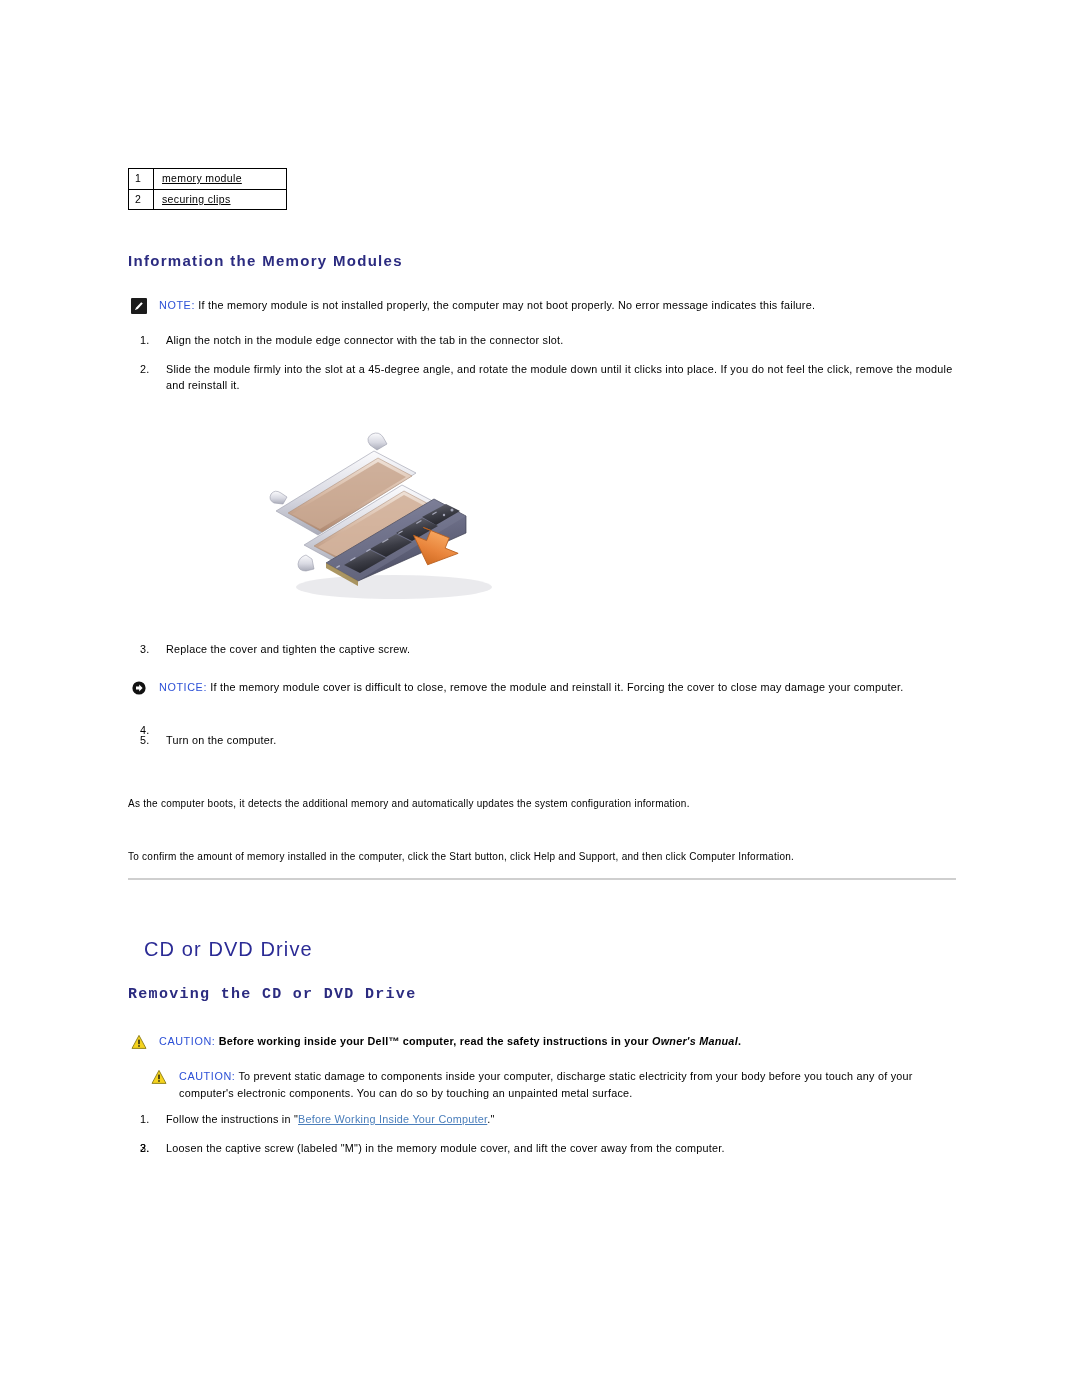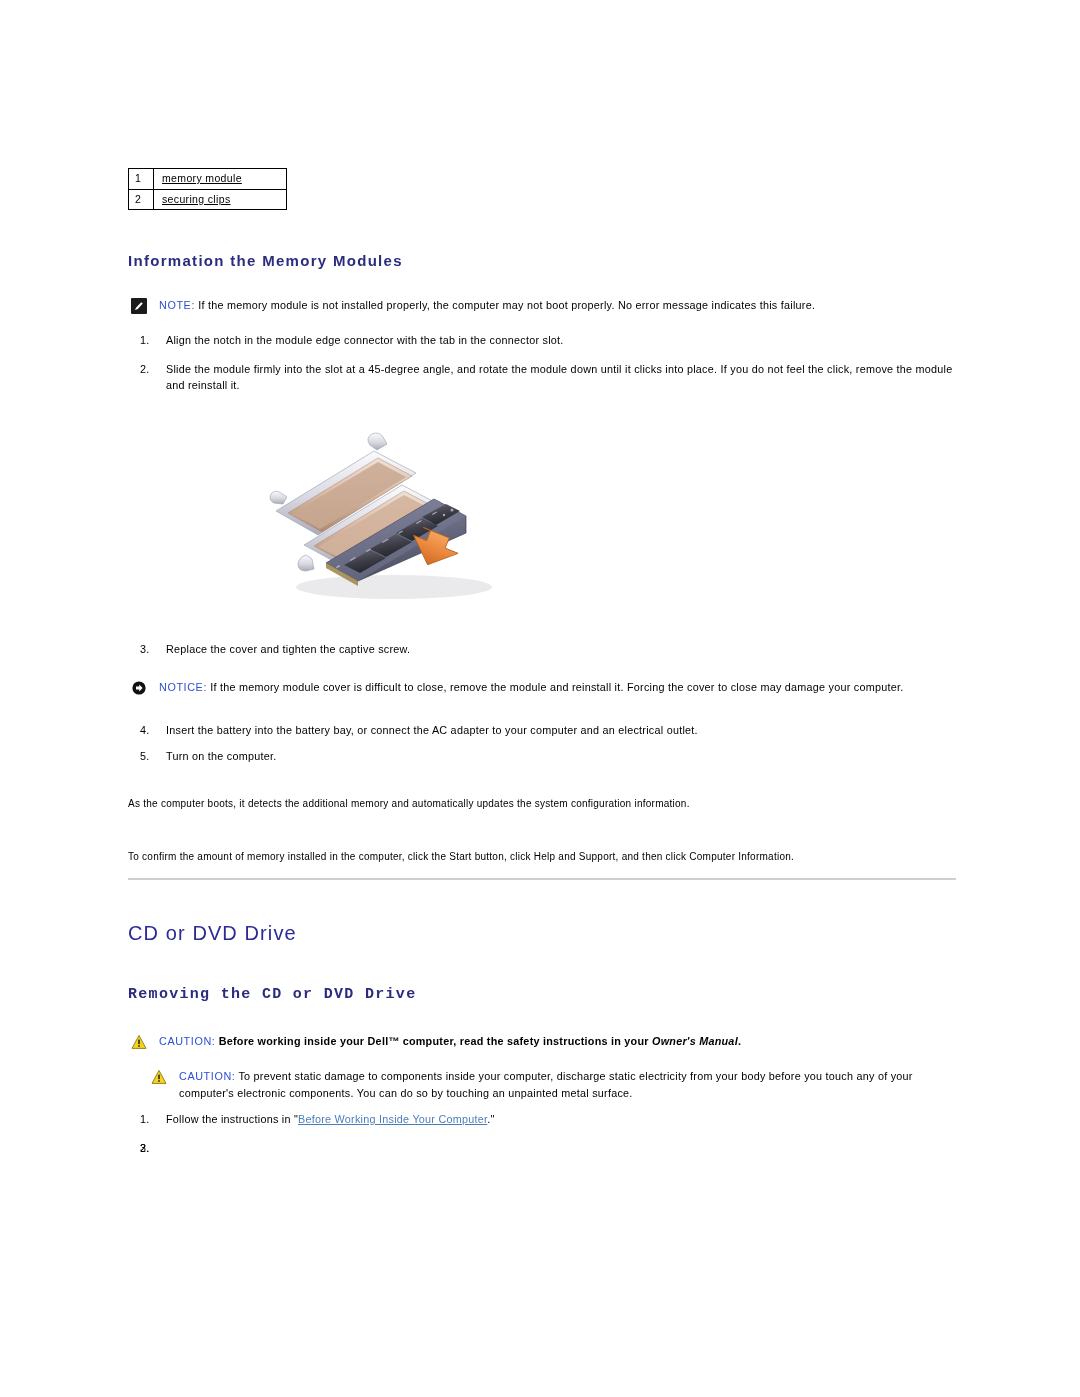--- a/index.html
+++ b/index.html
@@ -58,21 +58,21 @@
     position: absolute;
     margin: 0;
     font-size: 15px;
     font-weight: bold;
     color: #2B2B80;
     letter-spacing: 1.3px;
     white-space: nowrap;
   }
   h2.h-main {
     position: absolute;
-    margin: 0;
+    margin: 16px;
     font-size: 20px;
     font-weight: normal;
     color: #2B2B95;
     letter-spacing: 1.1px;
     white-space: nowrap;
   }
 
   #heading-installing { top: 252px; left: 0; }
   #heading-cddvd      { top: 922px; left: 0; }
   #heading-removing   { top: 986px; left: 0; font-family: Liberation Mono, monospace; }
@@ -344,21 +344,20 @@
         <circle cx="8" cy="8" r="6.6" fill="#111111"></circle>
         <path d="M5 6.6 H8.2 V4.6 L11.6 8 L8.2 11.4 V9.4 H5 Z" fill="#ffffff"></path>
       </svg>
     </span>
     <span class="body"><span class="kw">NOTICE:</span><span class="rest"> If the memory module cover is difficult to close, remove the module and reinstall it. Forcing the cover to close may damage your computer.</span></span>
   </div>
 
   <ol class="steps" id="steps-mid2">
     <li>
       <span class="n">4.</span>
-      <span>Insert the battery into the battery bay, or connect the AC adapter to your computer and an electrical outlet.</span>
     </li>
     <li>
       <span class="n">5.</span>
       <span>Turn on the computer.</span>
     </li>
   </ol>
 
   <p class="para" id="para-boots">As the computer boots, it detects the additional memory and automatically updates the system configuration information.</p>
   <p class="para" id="para-confirm">To confirm the amount of memory installed in the computer, click the Start button, click Help and Support, and then click Computer Information.</p>
 
@@ -393,16 +392,17 @@
   <ol class="steps" id="steps-remove">
     <li>
       <span class="n">1.</span>
       <span>Follow the instructions in "</span><a class="doclink" href="#">Before Working Inside Your Computer</a><span>."</span>
     </li>
     <li>
       <span class="n">2.</span>
     </li>
     <li>
       <span class="n">3.</span>
+      <span>Loosen the captive screw (labeled "M") in the memory module cover, and lift the cover away from the computer.</span>
     </li>
   </ol>
 
 </div>
 
 </body></html>

